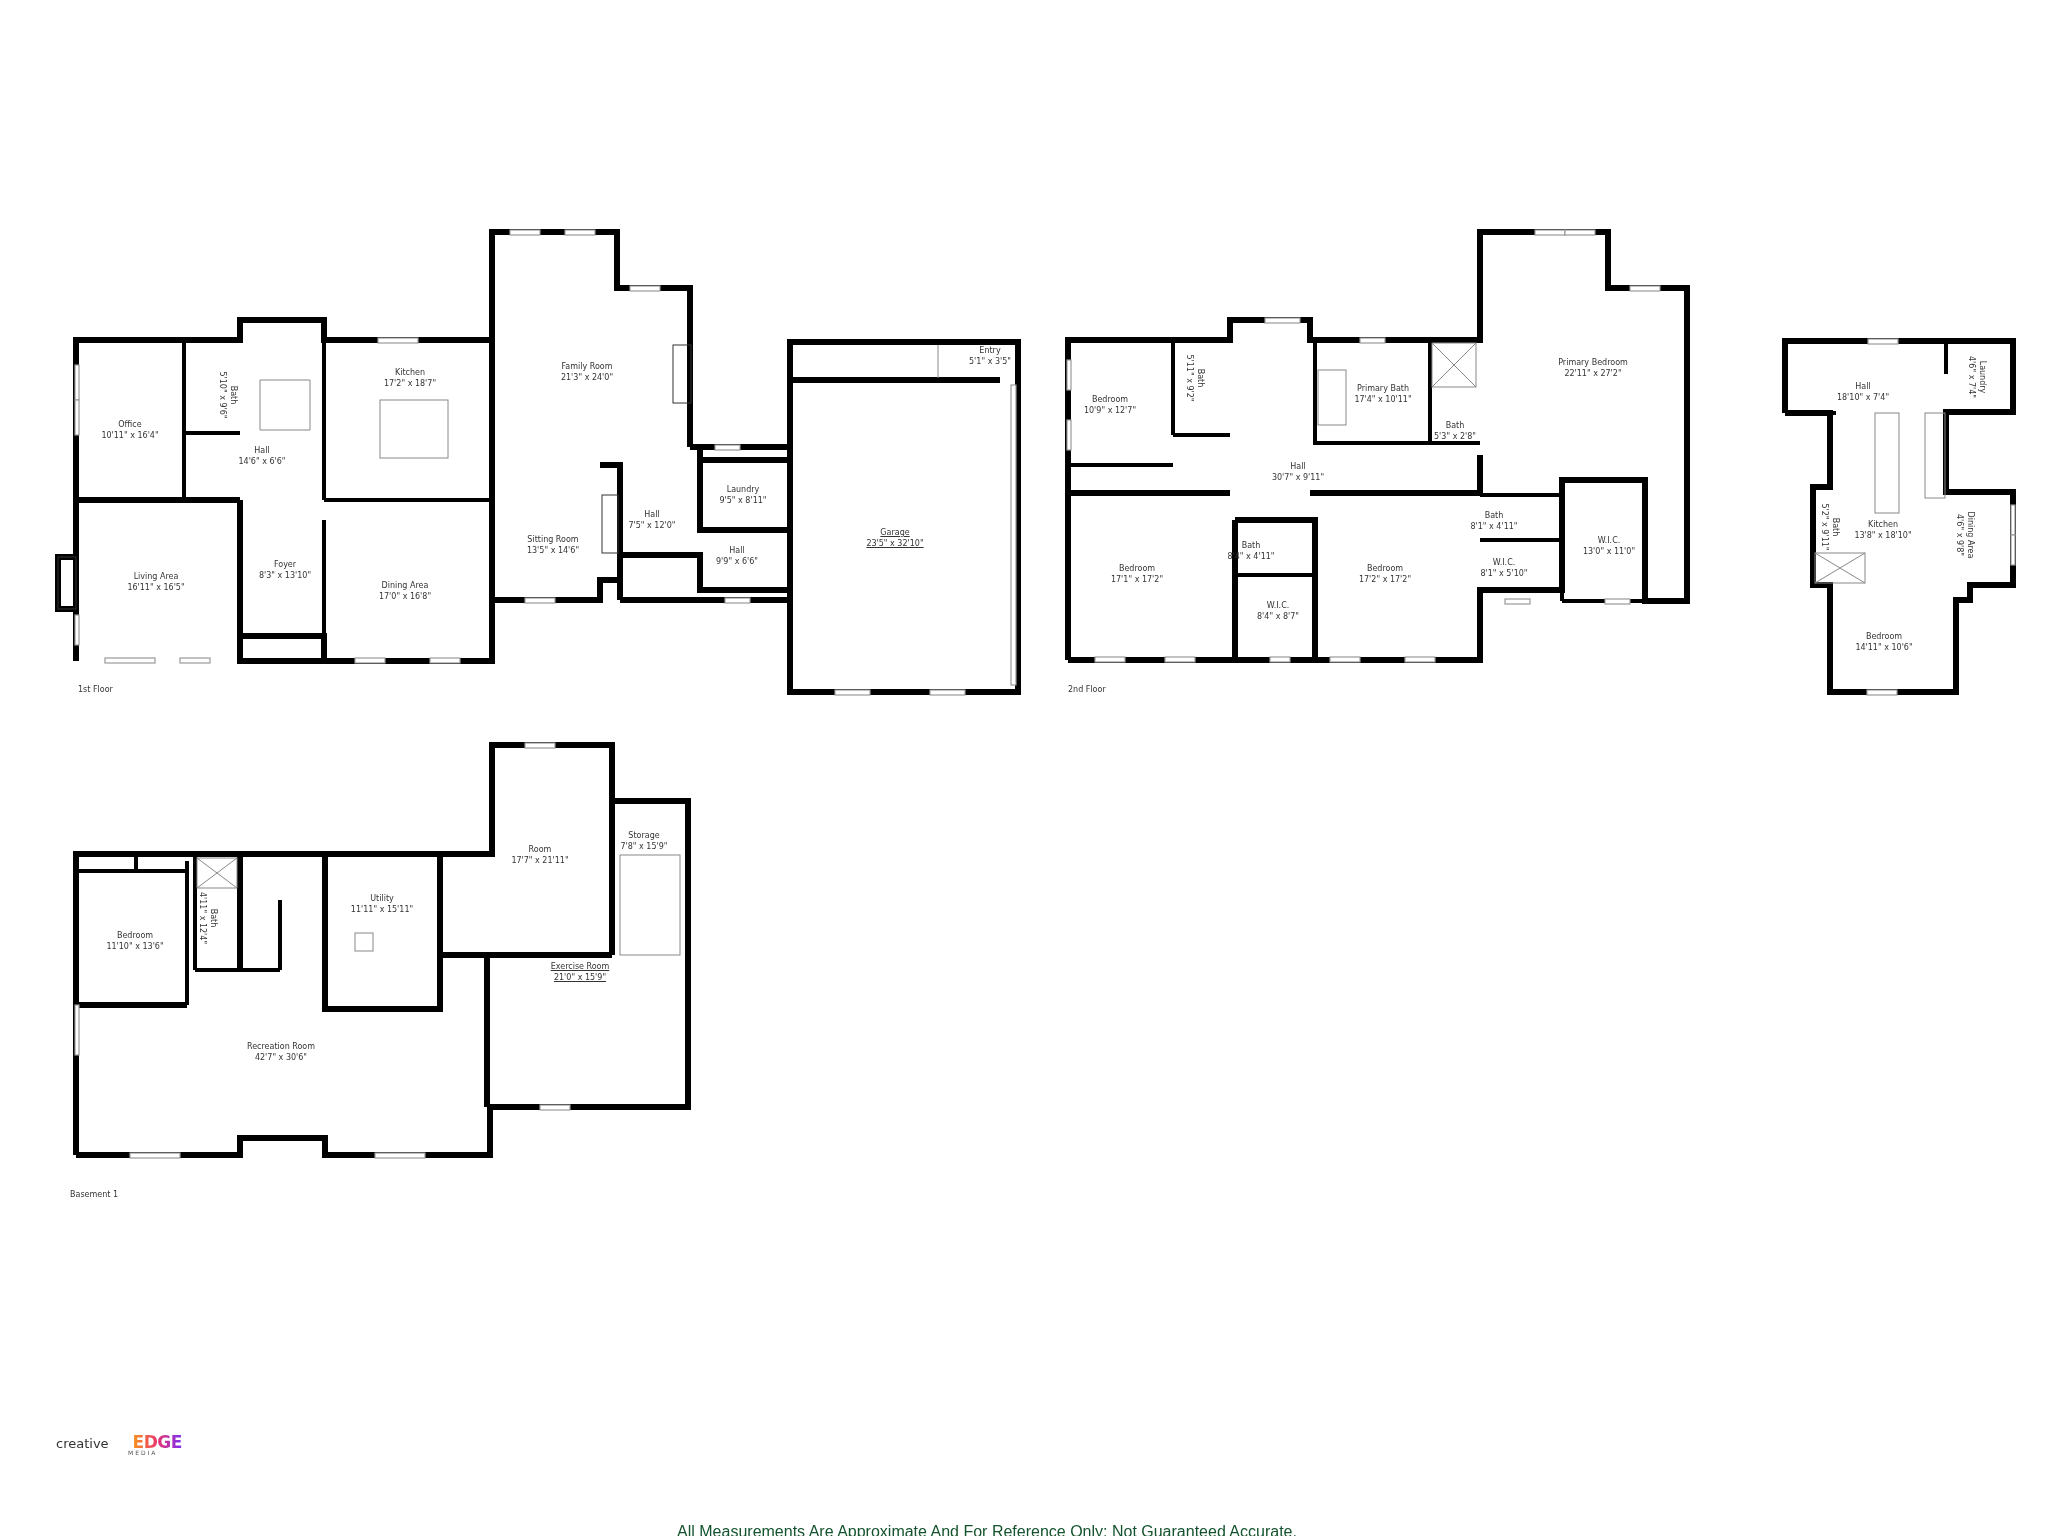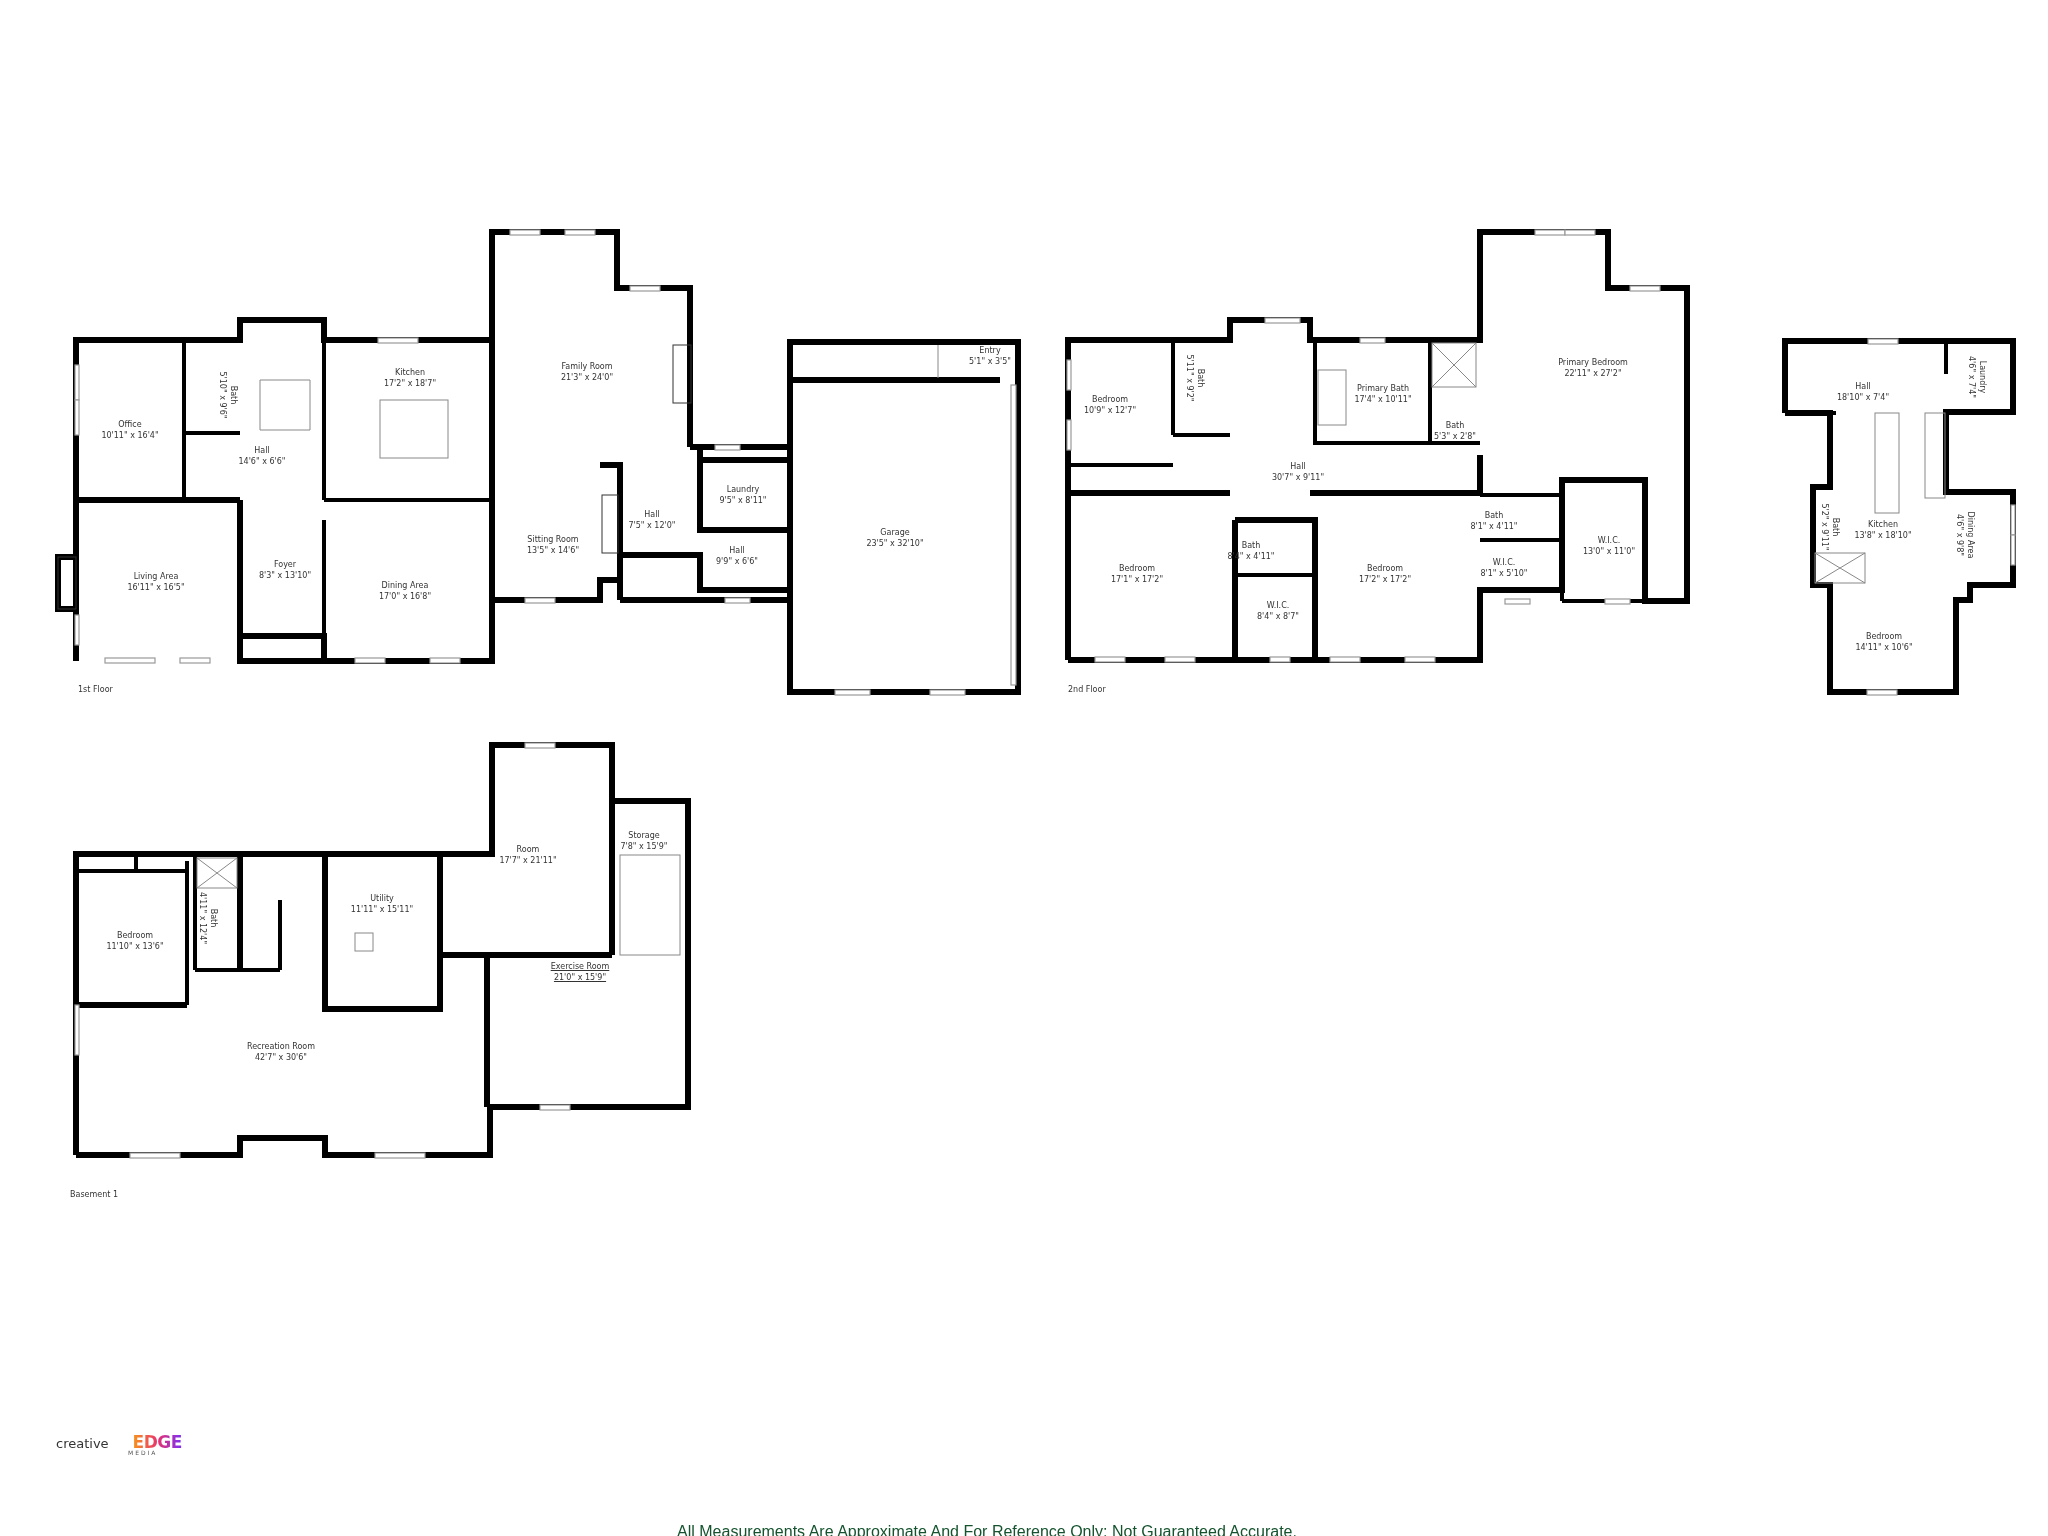--- a/index.html
+++ b/index.html
@@ -204,21 +204,21 @@
       <div>9'5" x 8'11"</div>
     </div>
   <div class="room" style="left:737px;top:556px;">
       <div>Hall</div>
       <div>9'9" x 6'6"</div>
     </div>
   <div class="room" style="left:990px;top:356px;">
       <div>Entry</div>
       <div>5'1" x 3'5"</div>
     </div>
-  <div class="room" style="left:895px;top:538px;">
+  <div class="room" style="left:895px;top:538px;text-decoration:underline;">
       <div>Garage</div>
       <div>23'5" x 32'10"</div>
     </div>
   <div class="floor-label" style="left:78px;top:685px;">1st Floor</div>
 </div>
 
 <div>
   <div class="room" style="left:1110px;top:405px;">
       <div>Bedroom</div>
       <div>10'9" x 12'7"</div>
@@ -307,21 +307,21 @@
       <div>11'10" x 13'6"</div>
     </div>
   <div class="room rot" style="left:208px;top:918px;">
       <div>Bath</div>
       <div>4'11" x 12'4"</div>
     </div>
   <div class="room" style="left:382px;top:904px;">
       <div>Utility</div>
       <div>11'11" x 15'11"</div>
     </div>
-  <div class="room" style="left:528px;top:855px;">
+  <div class="room" style="left:540px;top:855px;">
       <div>Room</div>
       <div>17'7" x 21'11"</div>
     </div>
   <div class="room" style="left:644px;top:841px;">
       <div>Storage</div>
       <div>7'8" x 15'9"</div>
     </div>
   <div class="room" style="left:281px;top:1052px;">
       <div>Recreation Room</div>
       <div>42'7" x 30'6"</div>

